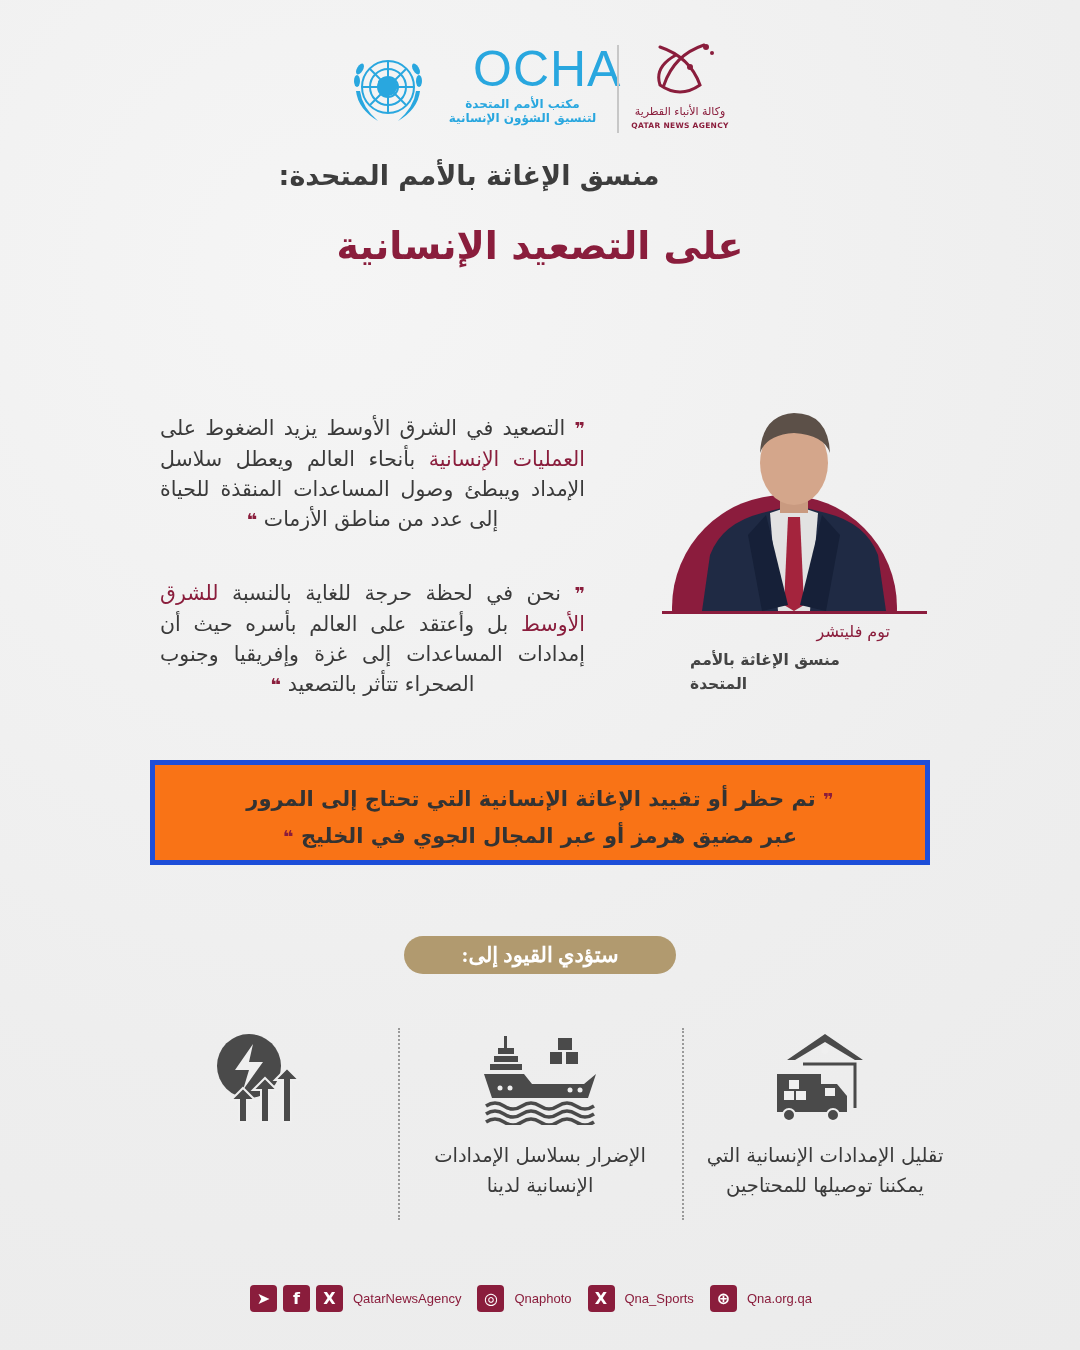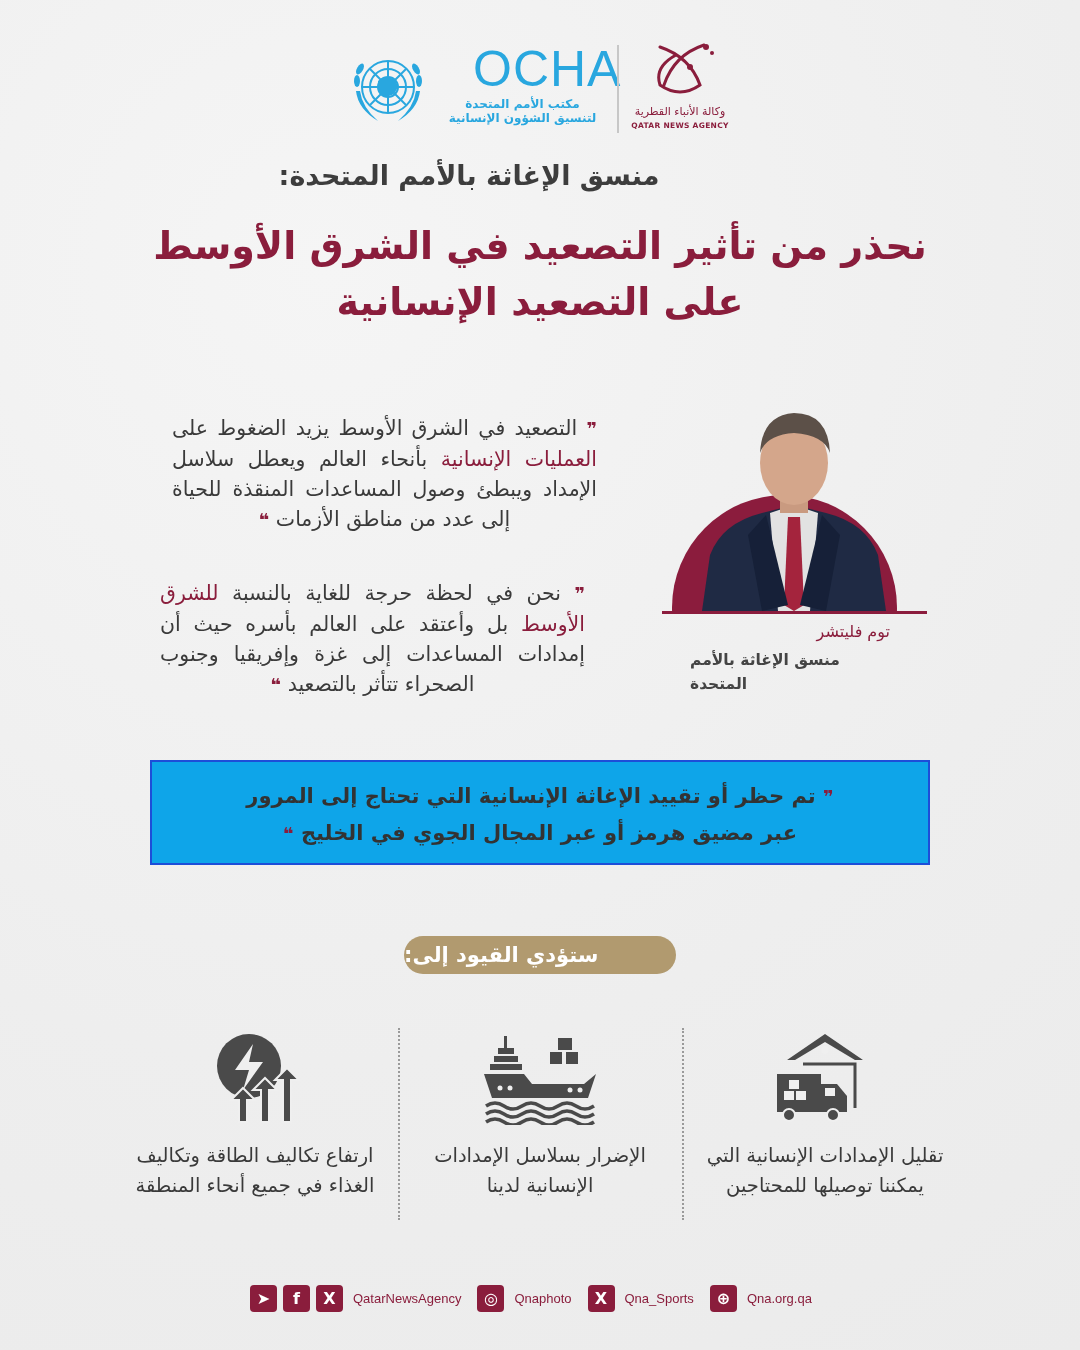--- a/index.html
+++ b/index.html
@@ -23,38 +23,38 @@
   .qna-mark { left: 300px; top: 2px; width: 90px; height: 62px; }
   .qna-ar { left: 285px; top: 70px; width: 110px; text-align: center; color: #8a1d3c; font-size: 11px; font-weight: normal; direction: rtl; }
   .qna-en { left: 285px; top: 86px; width: 110px; text-align: center; color: #8a1d3c; font-size: 7.5px; font-weight: bold; letter-spacing: 0.3px; }
 
   
   .subtitle { left: 0; top: 160px; width: 938px; text-align: center; direction: rtl; font-size: 27px; font-weight: bold; color: #3d3d3d; }
   .title { left: 0; top: 218px; width: 1080px; text-align: center; direction: rtl; font-size: 38px; font-weight: bold; color: #8a1d3c; line-height: 56px; }
 
   
   .quote { direction: rtl; text-align: justify; text-align-last: center; font-size: 20.5px; line-height: 30px; color: #3a3a3a; }
-  .quote1 { left: 172px; top: 413px; width: 425px; }
+  .quote1 { left: 160px; top: 413px; width: 425px; }
   .quote2 { left: 160px; top: 578px; width: 425px; }
   .hl { color: #8a1d3c; }
   .qmark { color: #8a1d3c; font-weight: bold; font-size: 18px; letter-spacing: -2px; }
 
   
   .portrait { left: 662px; top: 405px; width: 265px; height: 210px; }
   .arch { position: absolute; left: 10px; top: 90px; width: 225px; height: 225px; border-radius: 50%; background: #8b1c3d; clip-path: inset(0 0 107px 0); }
   .base-line { position: absolute; left: 0; top: 206px; width: 265px; height: 3px; background: #8b1c3d; }
   .person-name { left: 690px; top: 622px; width: 200px; text-align: right; direction: rtl; color: #8a1d3c; font-weight: normal; font-size: 16px; }
   .person-role { left: 690px; top: 648px; width: 200px; text-align: left; direction: rtl; color: #444; font-weight: bold; font-size: 15.5px; line-height: 24px; }
 
   
-  .notice { left: 150px; top: 760px; width: 780px; height: 105px; background: #0ea5e9; border: 2px solid #1d4ed8; }
+  .notice { left: 150px; top: 760px; width: 780px; height: 105px; background: #f97316; border: 5px solid #1d4ed8; }
   .notice-text { position: absolute; left: 0; top: 16px; width: 100%; text-align: center; direction: rtl; font-size: 21px; font-weight: bold; color: #333; line-height: 37px; }
 
   
-  .pill { left: 404px; top: 936px; width: 272px; height: 38px; border-radius: 19px; background: #b19a6f; color: #fff; text-align: left; direction: rtl; font-size: 21px; font-weight: bold; line-height: 38px; }
+  .pill { left: 404px; top: 936px; width: 272px; height: 38px; border-radius: 19px; background: #b19a6f; color: #fff; text-align: center; direction: rtl; font-size: 21px; font-weight: bold; line-height: 38px; font-family: Liberation Serif, serif; }
 
   
   .col { top: 1030px; width: 270px; }
   .col-icon { display: block; margin: 0 auto; width: 100px; height: 95px; }
   .col-text { margin-top: 16px; text-align: center; direction: rtl; font-size: 19.5px; line-height: 30px; color: #3a3a3a; }
   .col-right { left: 690px; }
   .col-mid { left: 405px; }
   .col-left { left: 120px; }
   .divider { top: 1028px; width: 0; height: 192px; border-left: 2px dotted #9a9a9a; }
 
@@ -101,21 +101,20 @@
     <circle cx="66" cy="10" r="3" fill="#8a1d3c"></circle>
     <circle cx="72" cy="16" r="2" fill="#8a1d3c"></circle>
     <circle cx="50" cy="30" r="3" fill="#8a1d3c"></circle>
   </svg>
   <div class="abs qna-ar">وكالة الأنباء القطرية</div>
   <div class="abs qna-en">QATAR NEWS AGENCY</div>
 </div>
 
 <div class="abs subtitle">منسق الإغاثة بالأمم المتحدة:</div>
 <div class="abs title">
-  <div>نحذر من تأثير التصعيد في الشرق الأوسط</div>
   <div>على التصعيد الإنسانية</div>
 </div>
 
 <div class="abs quote quote1">
   <span class="qmark">❞</span>
   <span>التصعيد في الشرق الأوسط يزيد الضغوط على </span><span class="hl">العمليات الإنسانية</span><span> بأنحاء العالم ويعطل سلاسل الإمداد ويبطئ وصول المساعدات المنقذة للحياة إلى عدد من مناطق الأزمات</span>
   <span class="qmark">❝</span>
 </div>
 
 <div class="abs quote quote2">
@@ -216,21 +215,20 @@
 <div class="abs col col-left">
   <svg class="col-icon" viewBox="0 0 100 95">
     <circle cx="44" cy="36" r="32" fill="#4a4a4a"></circle>
     <path d="M48 14 L30 40 L44 40 L38 60 L58 32 L44 32 Z" fill="#efefef"></path>
     <g fill="#4a4a4a" stroke="#efefef" stroke-width="2">
       <path d="M26 70 L38 58 L50 70 L42 70 L42 92 L34 92 L34 70 Z"></path>
       <path d="M48 60 L60 48 L72 60 L64 60 L64 92 L56 92 L56 60 Z"></path>
       <path d="M70 50 L82 38 L94 50 L86 50 L86 92 L78 92 L78 50 Z"></path>
     </g>
   </svg>
-  <div class="col-text">ارتفاع تكاليف الطاقة وتكاليف الغذاء في جميع أنحاء المنطقة</div>
 </div>
 
 <div class="abs footer">
   <div class="sq">➤</div>
   <div class="sq">f</div>
   <div class="sq">X</div>
   <span class="handle">QatarNewsAgency</span>
   <div class="sq">◎</div>
   <span class="handle">Qnaphoto</span>
   <div class="sq">X</div>

